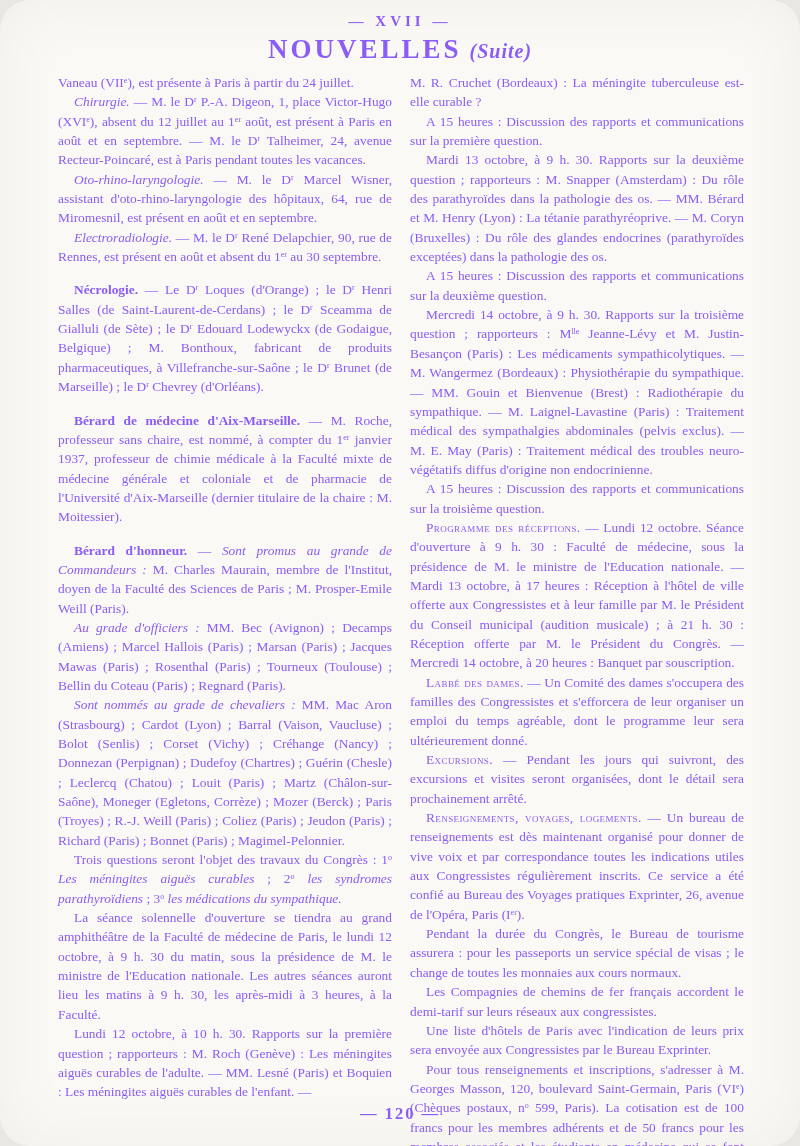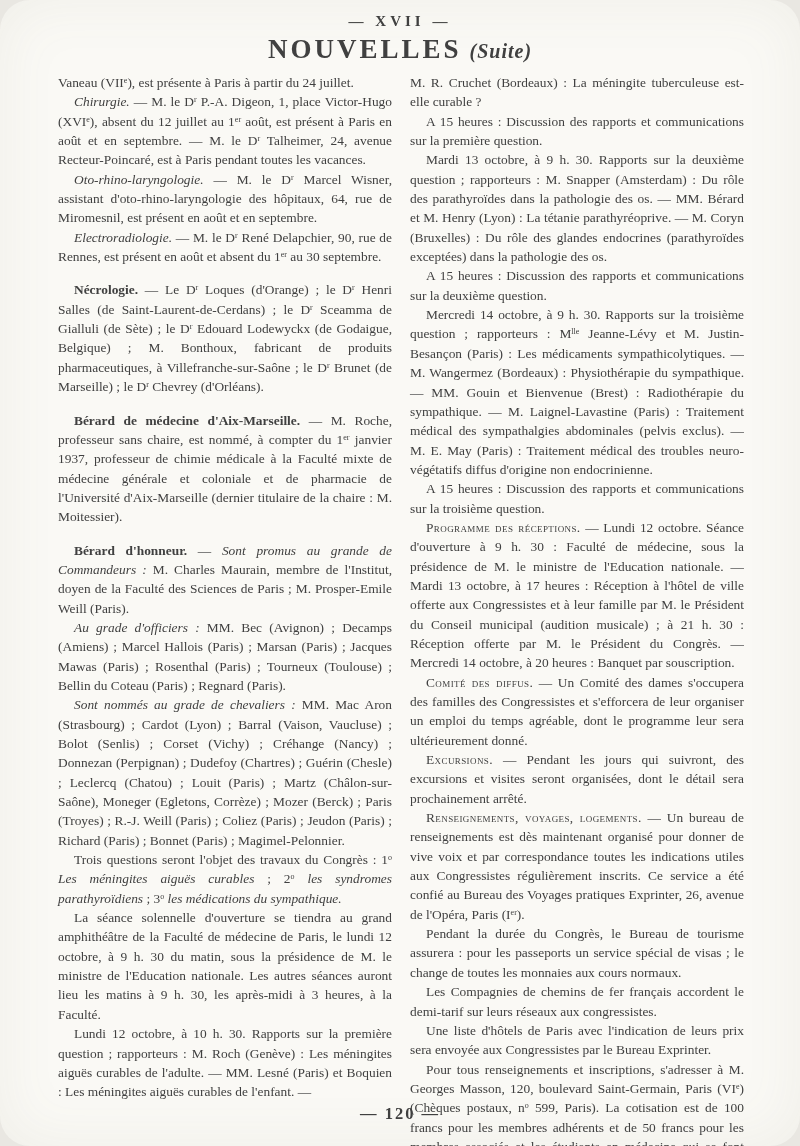--- a/index.html
+++ b/index.html
@@ -1,17 +1,17 @@
 <!DOCTYPE html>
 <html><head>
 <meta charset="utf-8">
 <style>
   html,body{margin:0;padding:0;}
   body{width:800px;height:1146px;background:#e9e7e2;font-family:"Liberation Serif","DejaVu Serif",serif;}
-  .page{position:relative;width:800px;height:1146px;background:#faf9f5;color:#404040;overflow:hidden;
+  .page{position:relative;width:800px;height:1146px;background:#faf9f5;color:#8b5cf6;overflow:hidden;
         box-shadow:inset 0 0 60px rgba(120,110,90,.08);border-radius:30px;}
   .header{text-align:center;padding-top:13px;}
   .roman{font-size:15px;font-weight:bold;letter-spacing:4px;}
   .title-line{margin-top:4px;}
   .title{font-size:27px;font-weight:bold;letter-spacing:3px;}
   .subtitle{font-size:20px;font-weight:bold;font-style:italic;margin-left:8px;letter-spacing:1px;}
   .content{display:flex;gap:18px;padding:8px 56px 0 58px;text-align:justify;
            font-size:13.4px;line-height:19.35px;}
   .col{flex:1;min-width:0;}
   p.para{margin:0;text-indent:16px;}
@@ -51,21 +51,21 @@
         <p class="para"><span class="seg-p">Lundi 12 octobre, à 10 h. 30. Rapports sur la première question ; rapporteurs : M. Roch (Genève) : Les méningites aiguës curables de l'adulte. — MM. Lesné (Paris) et Boquien : Les méningites aiguës curables de l'enfant. —</span></p>
       </div>
     <div class="col">
         <p class="para noindent"><span class="seg-p">M. R. Cruchet (Bordeaux) : La méningite tuberculeuse est-elle curable ?</span></p>
         <p class="para"><span class="seg-p">A 15 heures : Discussion des rapports et communications sur la première question.</span></p>
         <p class="para"><span class="seg-p">Mardi 13 octobre, à 9 h. 30. Rapports sur la deuxième question ; rapporteurs : M. Snapper (Amsterdam) : Du rôle des parathyroïdes dans la pathologie des os. — MM. Bérard et M. Henry (Lyon) : La tétanie parathyréoprive. — M. Coryn (Bruxelles) : Du rôle des glandes endocrines (parathyroïdes exceptées) dans la pathologie des os.</span></p>
         <p class="para"><span class="seg-p">A 15 heures : Discussion des rapports et communications sur la deuxième question.</span></p>
         <p class="para"><span class="seg-p">Mercredi 14 octobre, à 9 h. 30. Rapports sur la troisième question ; rapporteurs : M<sup>lle</sup> Jeanne-Lévy et M. Justin-Besançon (Paris) : Les médicaments sympathicolytiques. — M. Wangermez (Bordeaux) : Physiothérapie du sympathique. — MM. Gouin et Bienvenue (Brest) : Radiothérapie du sympathique. — M. Laignel-Lavastine (Paris) : Traitement médical des sympathalgies abdominales (pelvis exclus). — M. E. May (Paris) : Traitement médical des troubles neuro-végétatifs diffus d'origine non endocrinienne.</span></p>
         <p class="para"><span class="seg-p">A 15 heures : Discussion des rapports et communications sur la troisième question.</span></p>
         <p class="para"><span class="seg-sc">Programme des réceptions.</span><span class="seg-p"> — Lundi 12 octobre. Séance d'ouverture à 9 h. 30 : Faculté de médecine, sous la présidence de M. le ministre de l'Education nationale. — Mardi 13 octobre, à 17 heures : Réception à l'hôtel de ville offerte aux Congressistes et à leur famille par M. le Président du Conseil municipal (audition musicale) ; à 21 h. 30 : Réception offerte par M. le Président du Congrès. — Mercredi 14 octobre, à 20 heures : Banquet par souscription.</span></p>
-        <p class="para"><span class="seg-sc">Comité des diffus.</span><span class="seg-p"> — Un Comité des dames s'occupera des familles des Congressistes et s'efforcera de leur organiser un emploi du temps agréable, dont le programme leur sera ultérieurement donné.</span></p>
+        <p class="para"><span class="seg-sc">Labbé des dames.</span><span class="seg-p"> — Un Comité des dames s'occupera des familles des Congressistes et s'efforcera de leur organiser un emploi du temps agréable, dont le programme leur sera ultérieurement donné.</span></p>
         <p class="para"><span class="seg-sc">Excursions.</span><span class="seg-p"> — Pendant les jours qui suivront, des excursions et visites seront organisées, dont le détail sera prochainement arrêté.</span></p>
         <p class="para"><span class="seg-sc">Renseignements, voyages, logements.</span><span class="seg-p"> — Un bureau de renseignements est dès maintenant organisé pour donner de vive voix et par correspondance toutes les indications utiles aux Congressistes régulièrement inscrits. Ce service a été confié au Bureau des Voyages pratiques Exprinter, 26, avenue de l'Opéra, Paris (I<sup>er</sup>).</span></p>
         <p class="para"><span class="seg-p">Pendant la durée du Congrès, le Bureau de tourisme assurera : pour les passeports un service spécial de visas ; le change de toutes les monnaies aux cours normaux.</span></p>
         <p class="para"><span class="seg-p">Les Compagnies de chemins de fer français accordent le demi-tarif sur leurs réseaux aux congressistes.</span></p>
         <p class="para"><span class="seg-p">Une liste d'hôtels de Paris avec l'indication de leurs prix sera envoyée aux Congressistes par le Bureau Exprinter.</span></p>
         <p class="para"><span class="seg-p">Pour tous renseignements et inscriptions, s'adresser à M. Georges Masson, 120, boulevard Saint-Germain, Paris (VI<sup>e</sup>) (Chèques postaux, n<sup>o</sup> 599, Paris). La cotisation est de 100 francs pour les membres adhérents et de 50 francs pour les membres associés et les étudiants en médecine qui se font inscrire comme membres adhérents.</span></p>
       </div>
   </div>
 
   <div class="footer">— 120 —</div>

